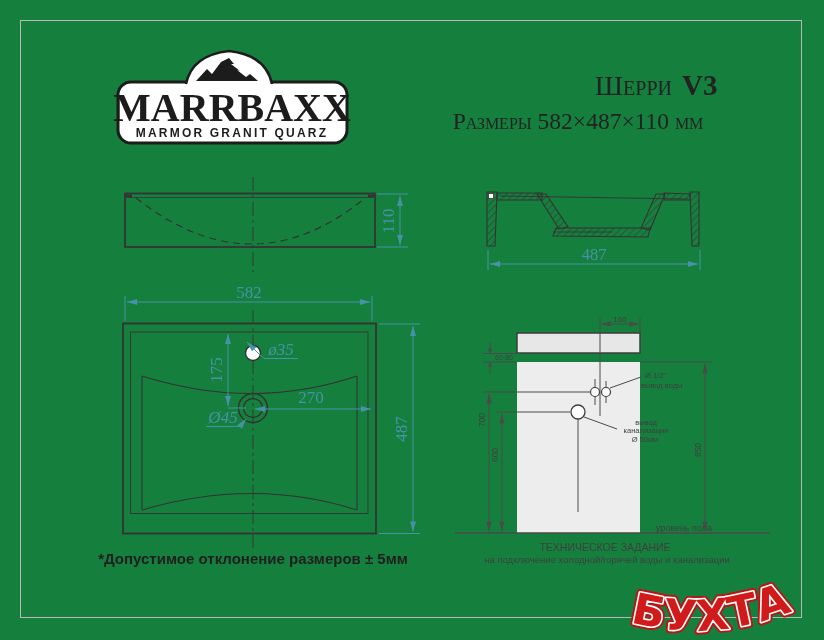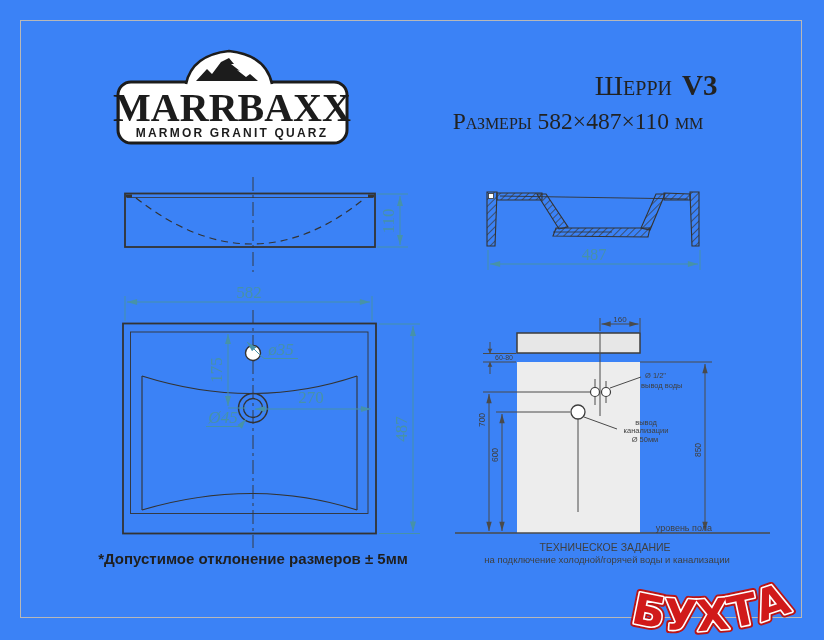--- a/index.html
+++ b/index.html
@@ -1,16 +1,16 @@
 <!DOCTYPE html>
 <html><head>
 <meta charset="utf-8">
 <style>
   html,body{margin:0;padding:0;background:#ffffff;}
-  .page{position:relative;width:824px;height:640px;background:#3b82f6;overflow:hidden;}
+  .page{position:relative;width:824px;height:640px;background:#15803d;overflow:hidden;}
   svg{position:absolute;left:0;top:0;}
   text{user-select:none;}
   .t-serif{font-family:"Liberation Serif",serif;}
   .t-sans{font-family:"Liberation Sans",sans-serif;}
   .sc{font-variant:small-caps;}
   .dim{fill:#4792a8;font-family:"Liberation Serif",serif;}
   .idim{fill:#3f3f3f;font-family:"Liberation Sans",sans-serif;}
   .iline{stroke:#4a4a4a;stroke-width:1;fill:none;}
   .tline{stroke:#4792a8;stroke-width:1;fill:none;}
 </style>

